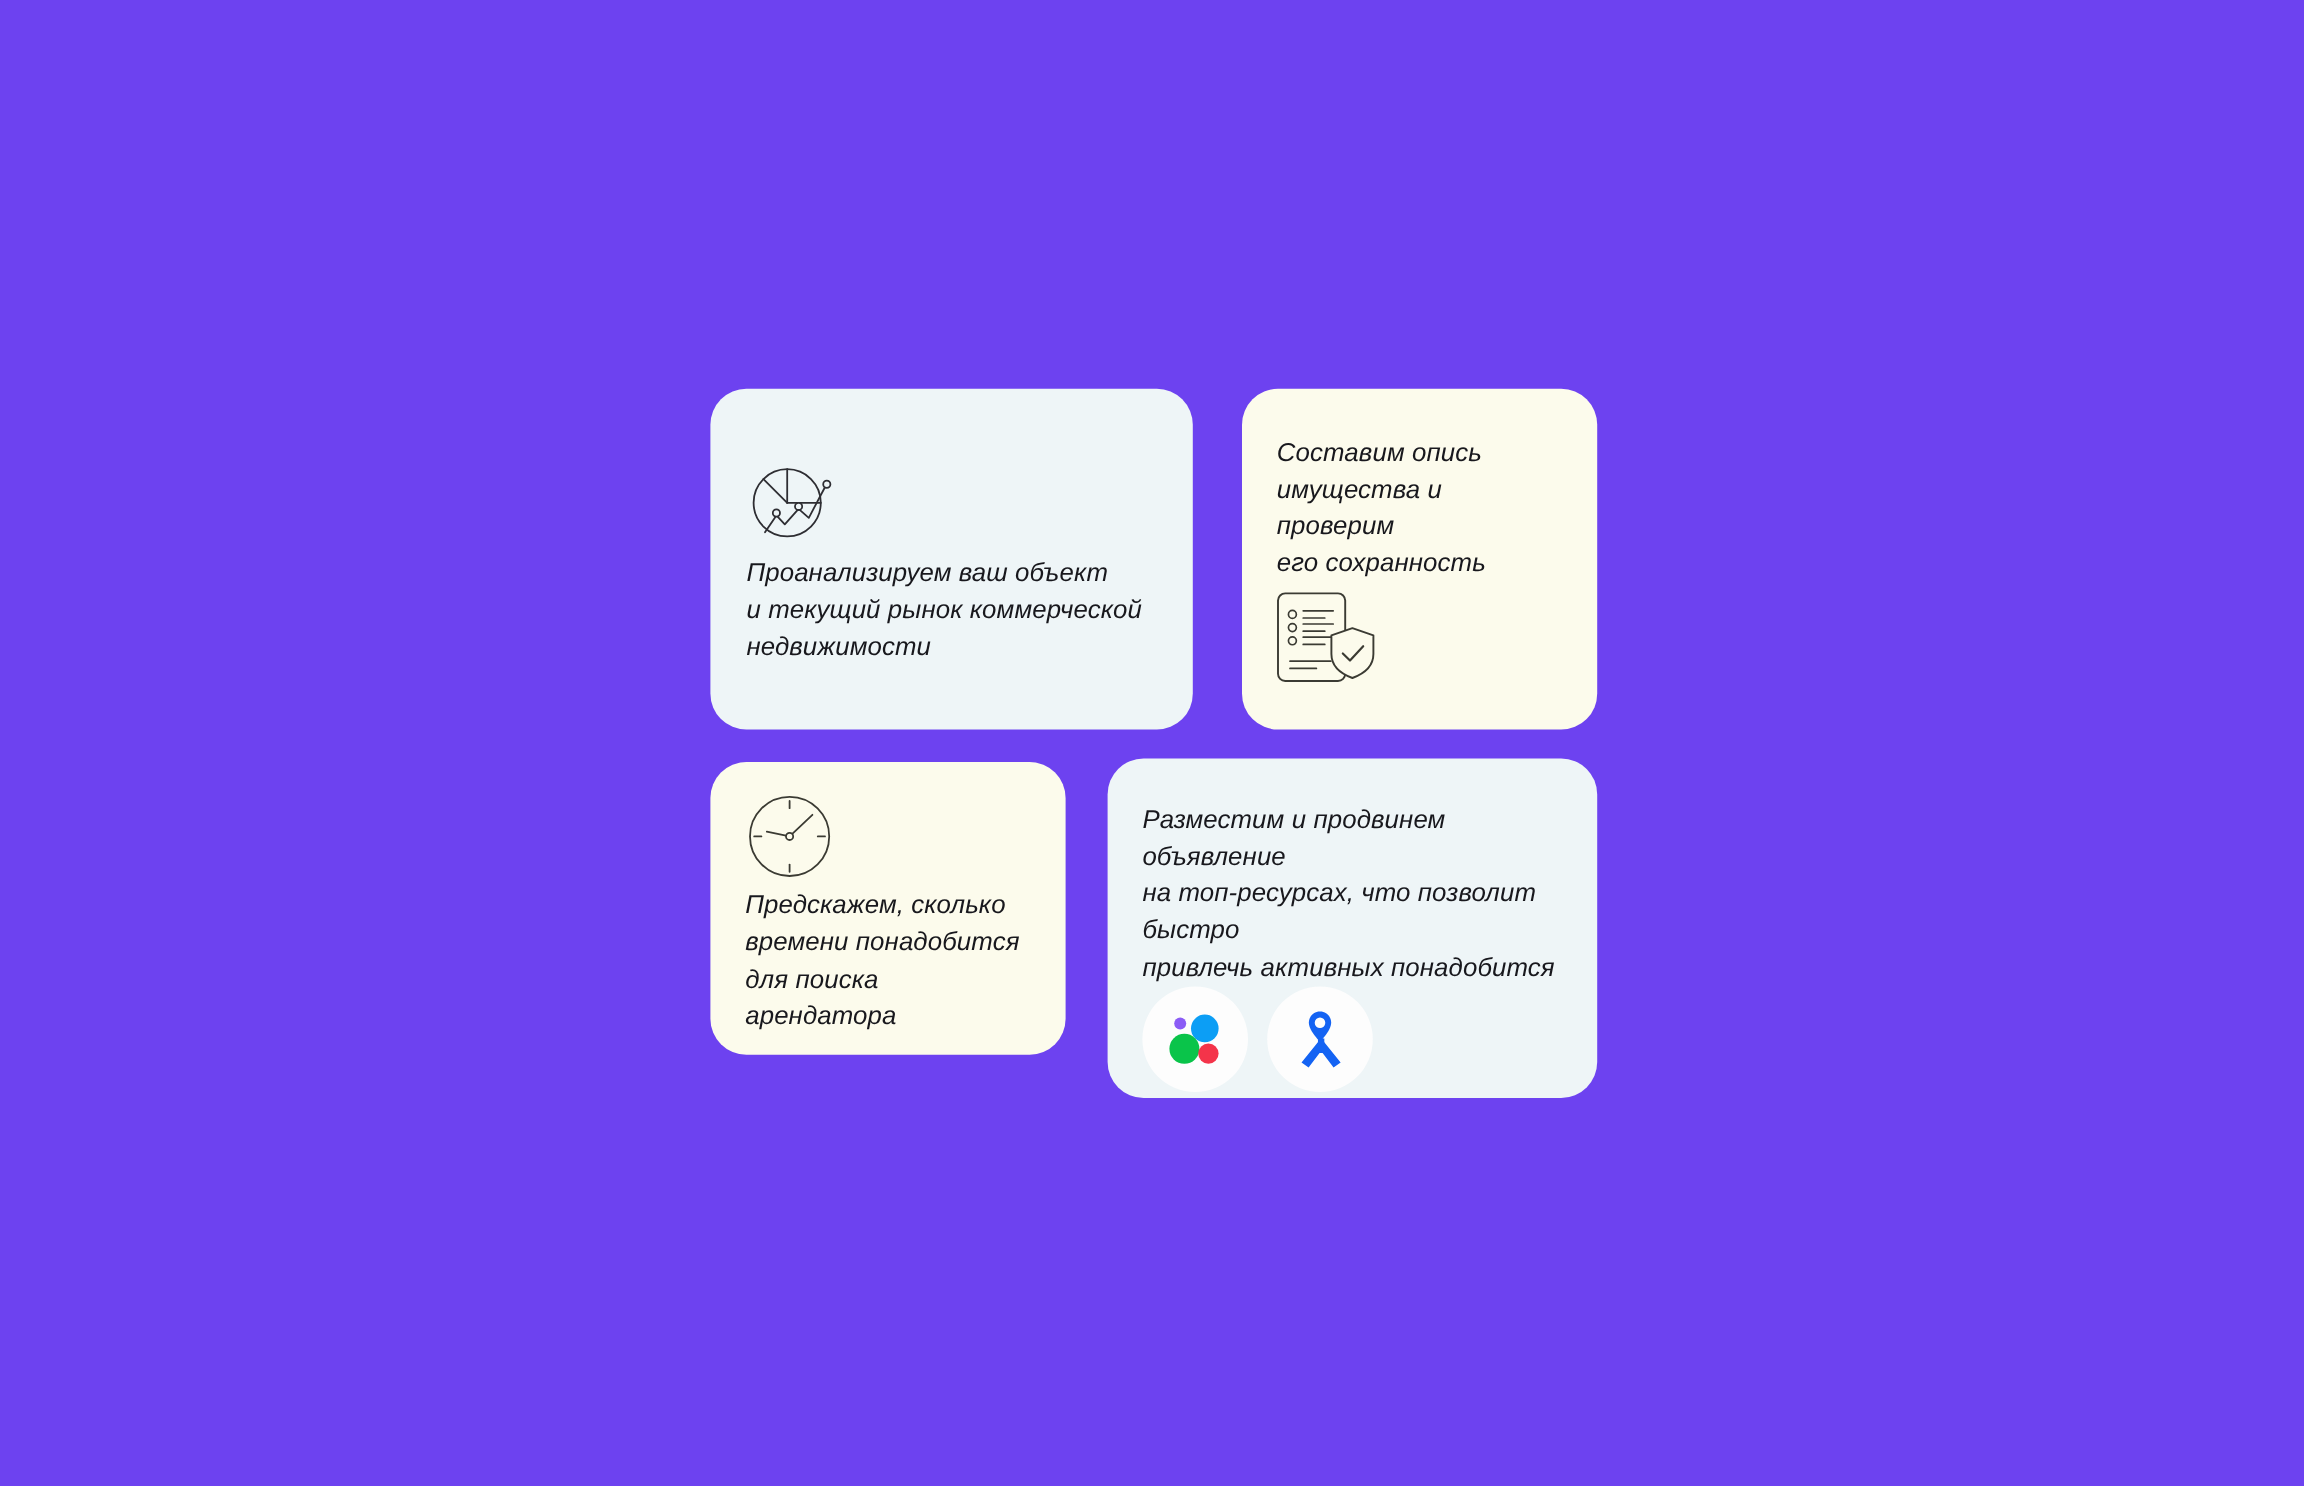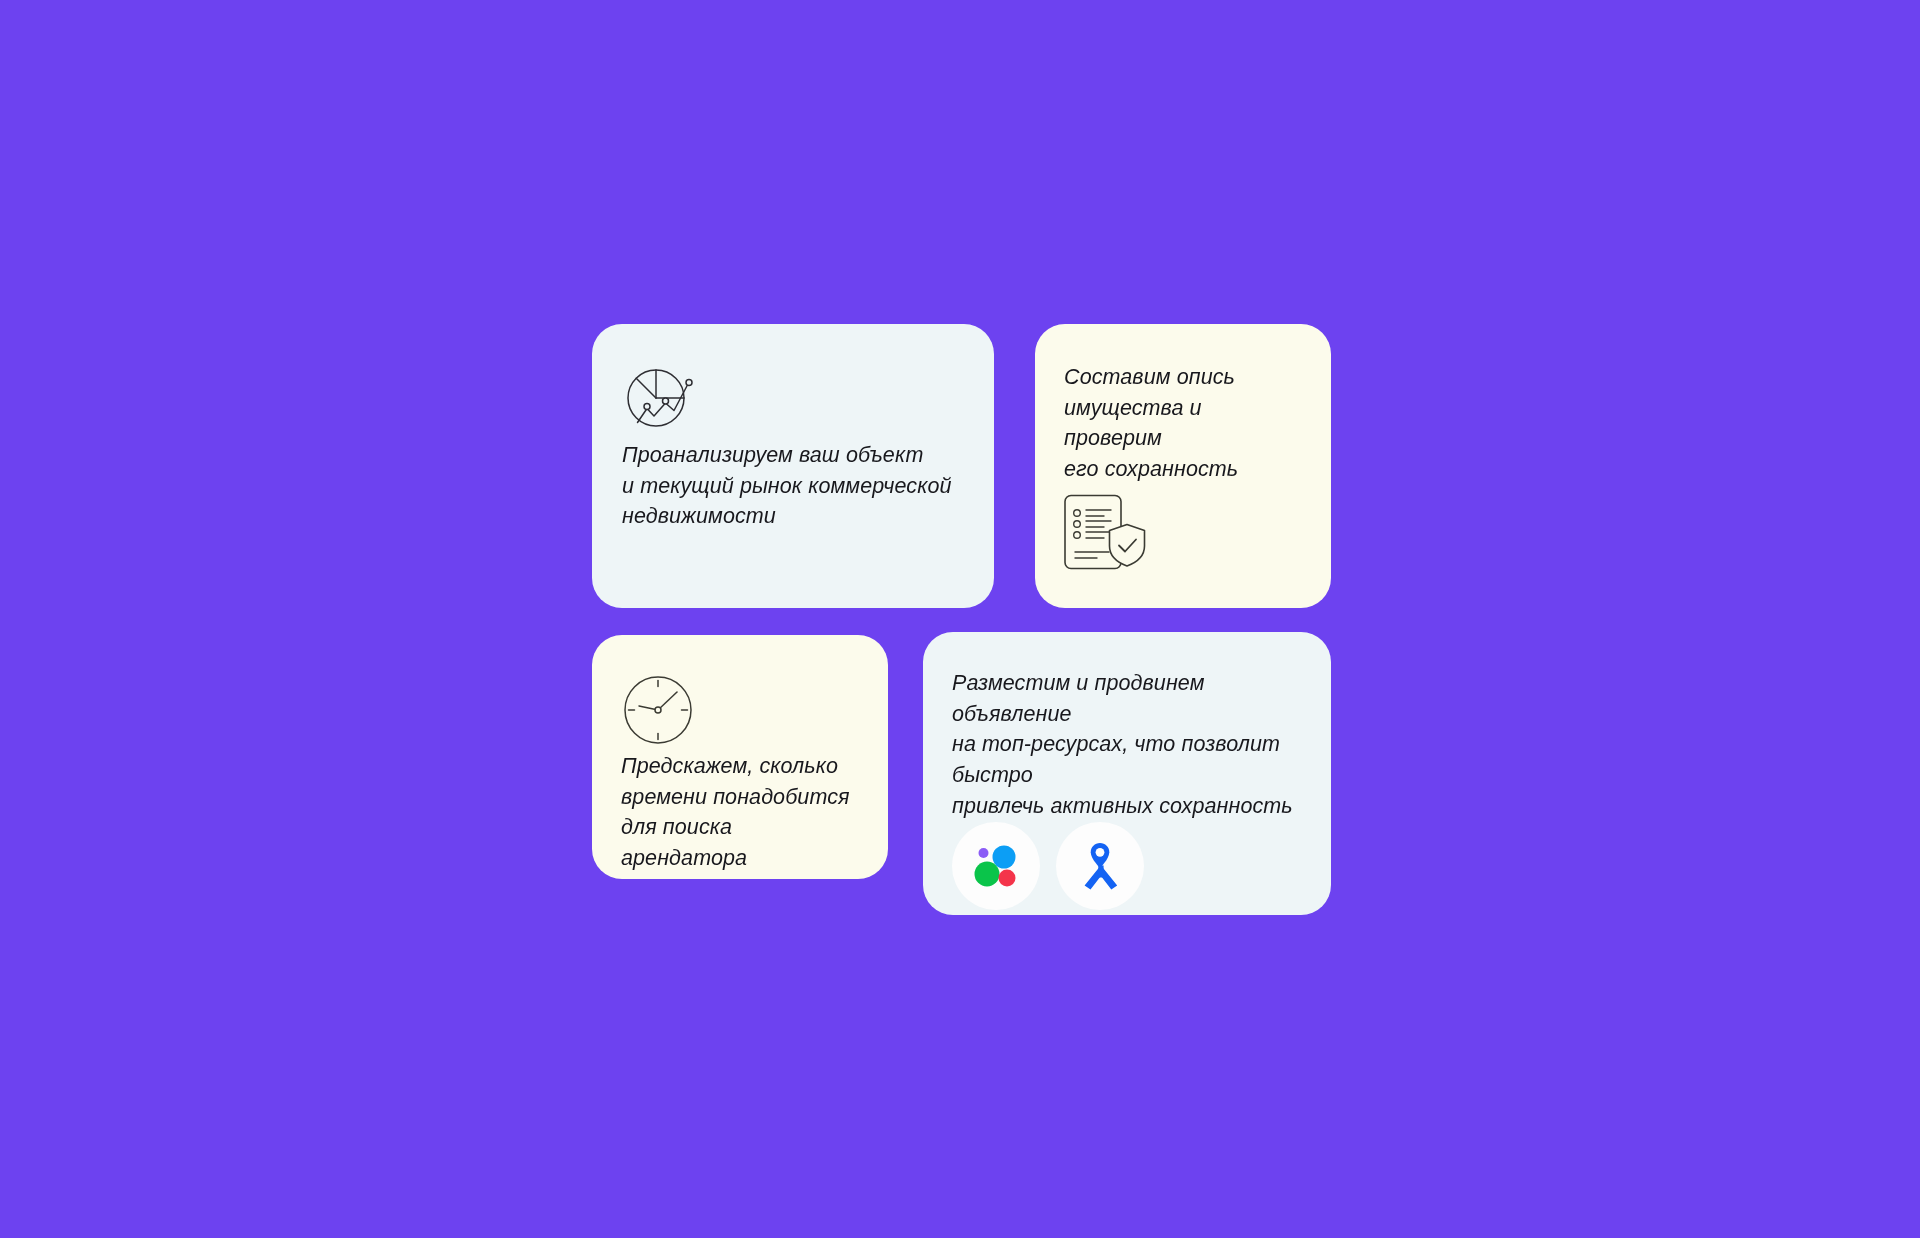--- a/index.html
+++ b/index.html
@@ -29,21 +29,21 @@
   .card.blue  { background:#eef5f7; }
   .card.cream { background:#fcfbec; }
 
   .card-inner {
     position:absolute;
     inset:0;
     display:flex;
     flex-direction:column;
     font-style:italic;
   }
-  .card-inner.icon-first { justify-content:flex-start; }
+  .card-inner.icon-first { justify-content:center; }
   .card-inner.text-first { justify-content:space-between; }
 
   .card-text {
     color:#18181d;
     font-size:21.5px;
     line-height:1.43;
     letter-spacing:0.1px;
     white-space:pre-line;
   }
 
@@ -144,21 +144,21 @@
       <div class="card-text">Предскажем, сколько
 времени понадобится
 для поиска арендатора</div>
     </div>
   </div>
 
   <div class="card blue" id="card-4">
     <div class="card-inner text-first">
       <div class="card-text">Разместим и продвинем объявление
 на топ-ресурсах, что позволит быстро
-привлечь активных сохранность</div>
+привлечь активных понадобится</div>
       <div class="logo-row">
 
         <span class="logo-badge">
           <span>
             <svg width="50" height="50" viewBox="0 0 50 50" fill="none">
               <circle cx="12.5" cy="12" r="5" fill="#8b5cf6"></circle>
               <circle cx="33" cy="16" r="11.5" fill="#0c9ef5"></circle>
               <circle cx="16" cy="33" r="12.5" fill="#0ac44a"></circle>
               <circle cx="36" cy="37" r="8.5" fill="#f4344a"></circle>
             </svg>

